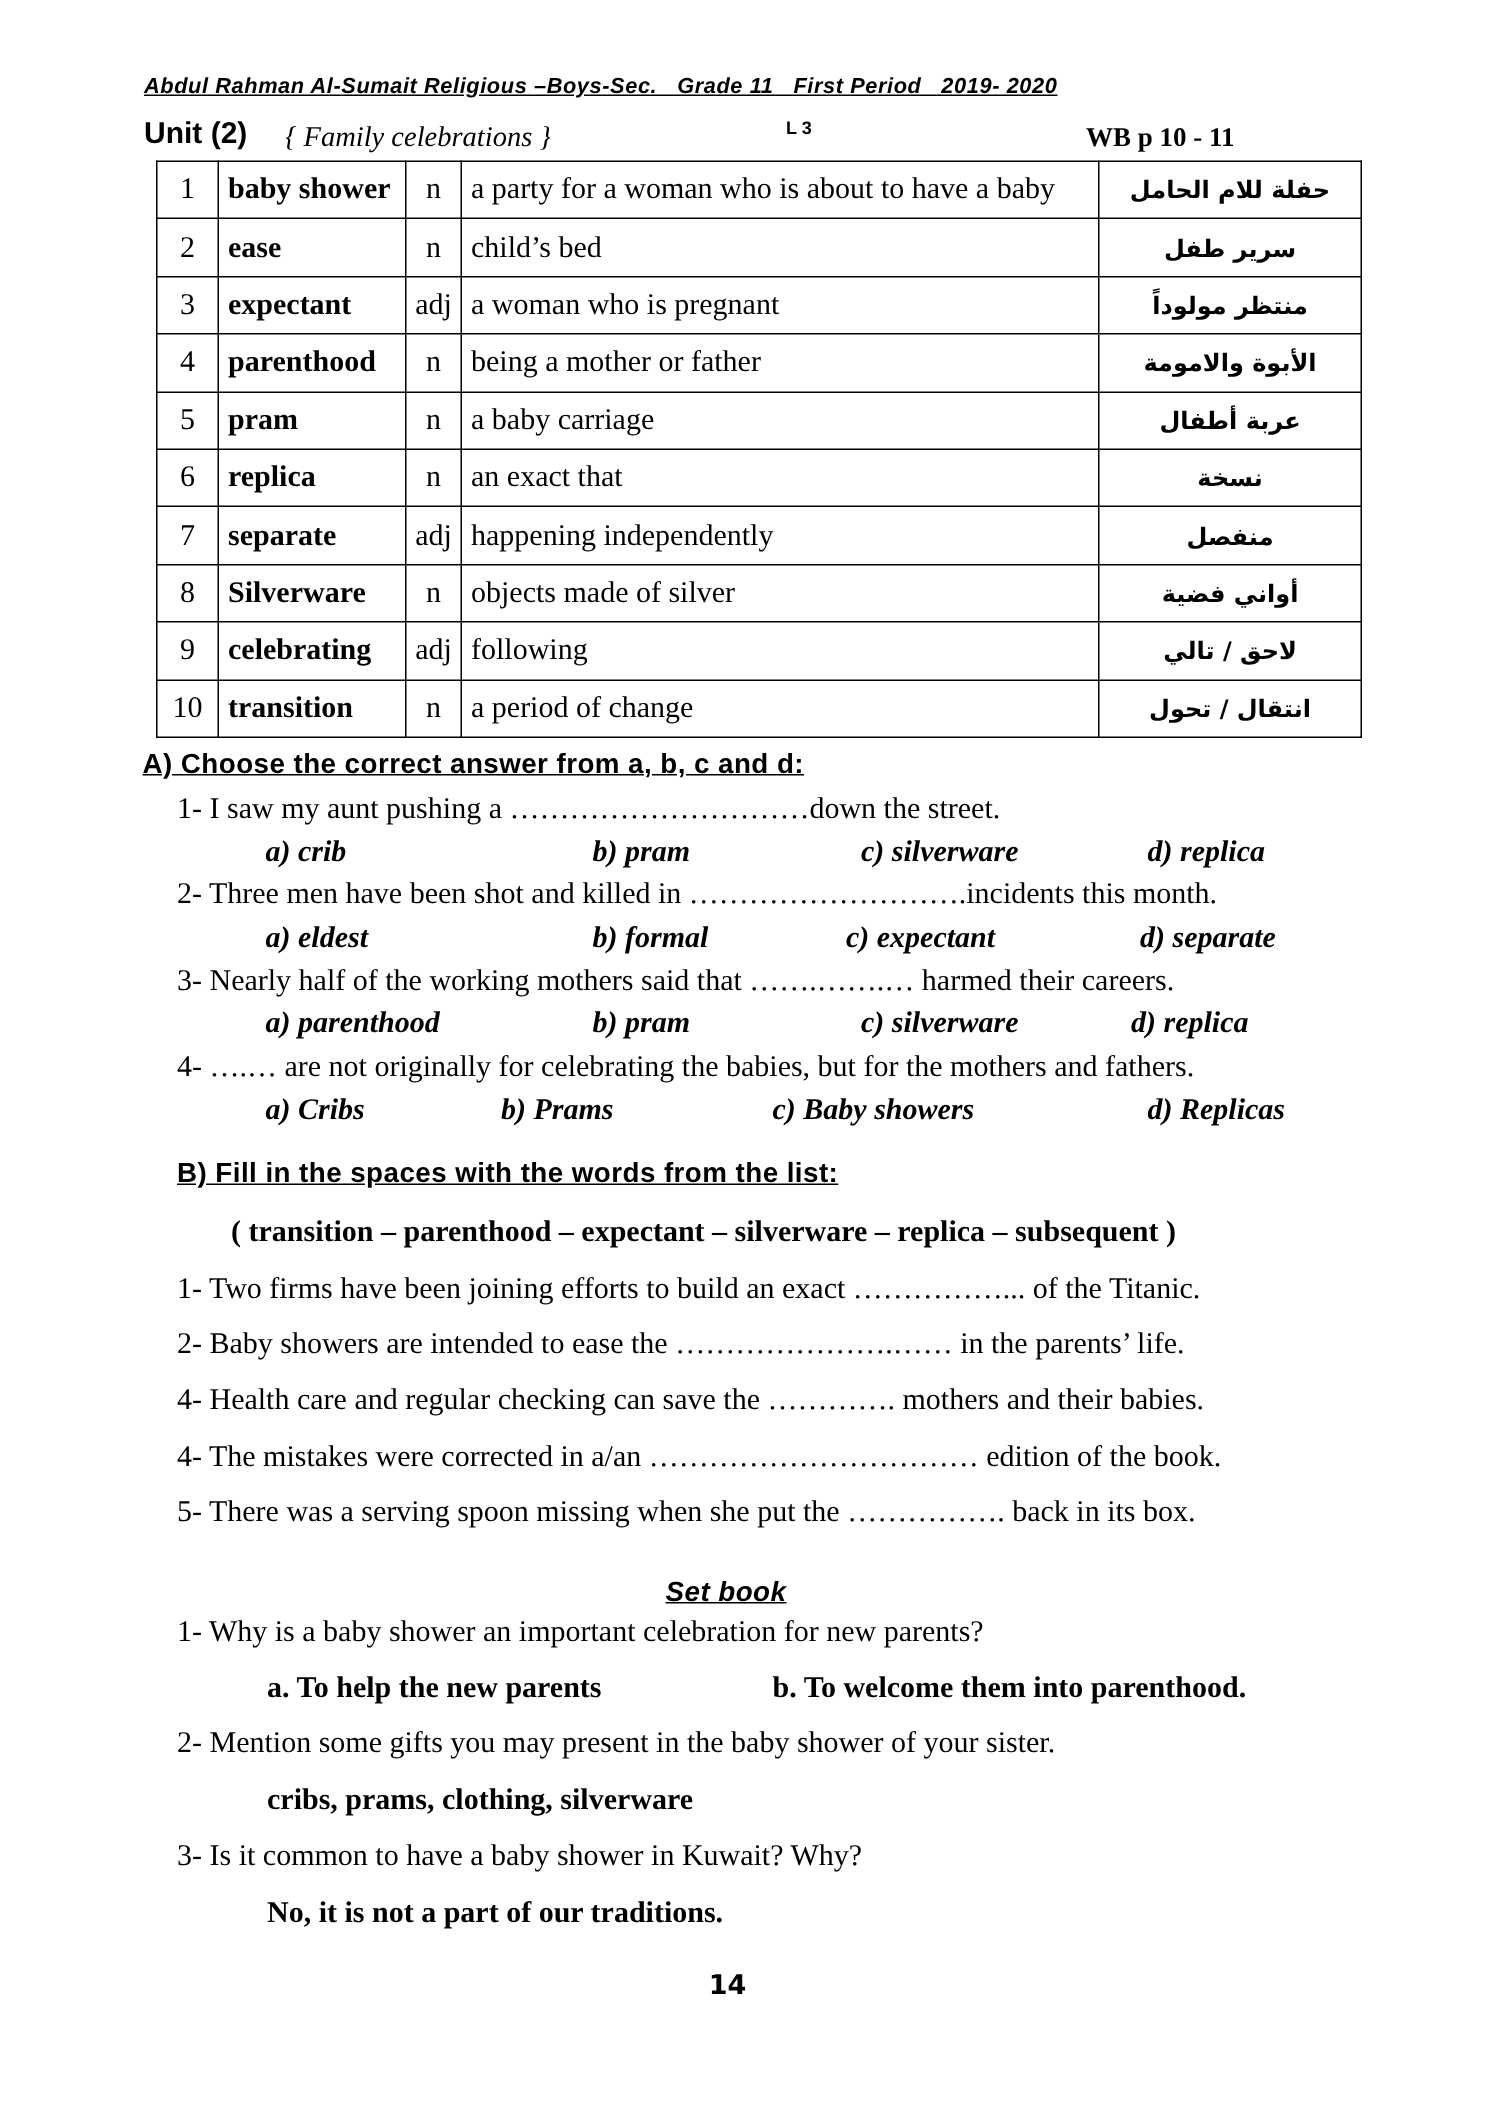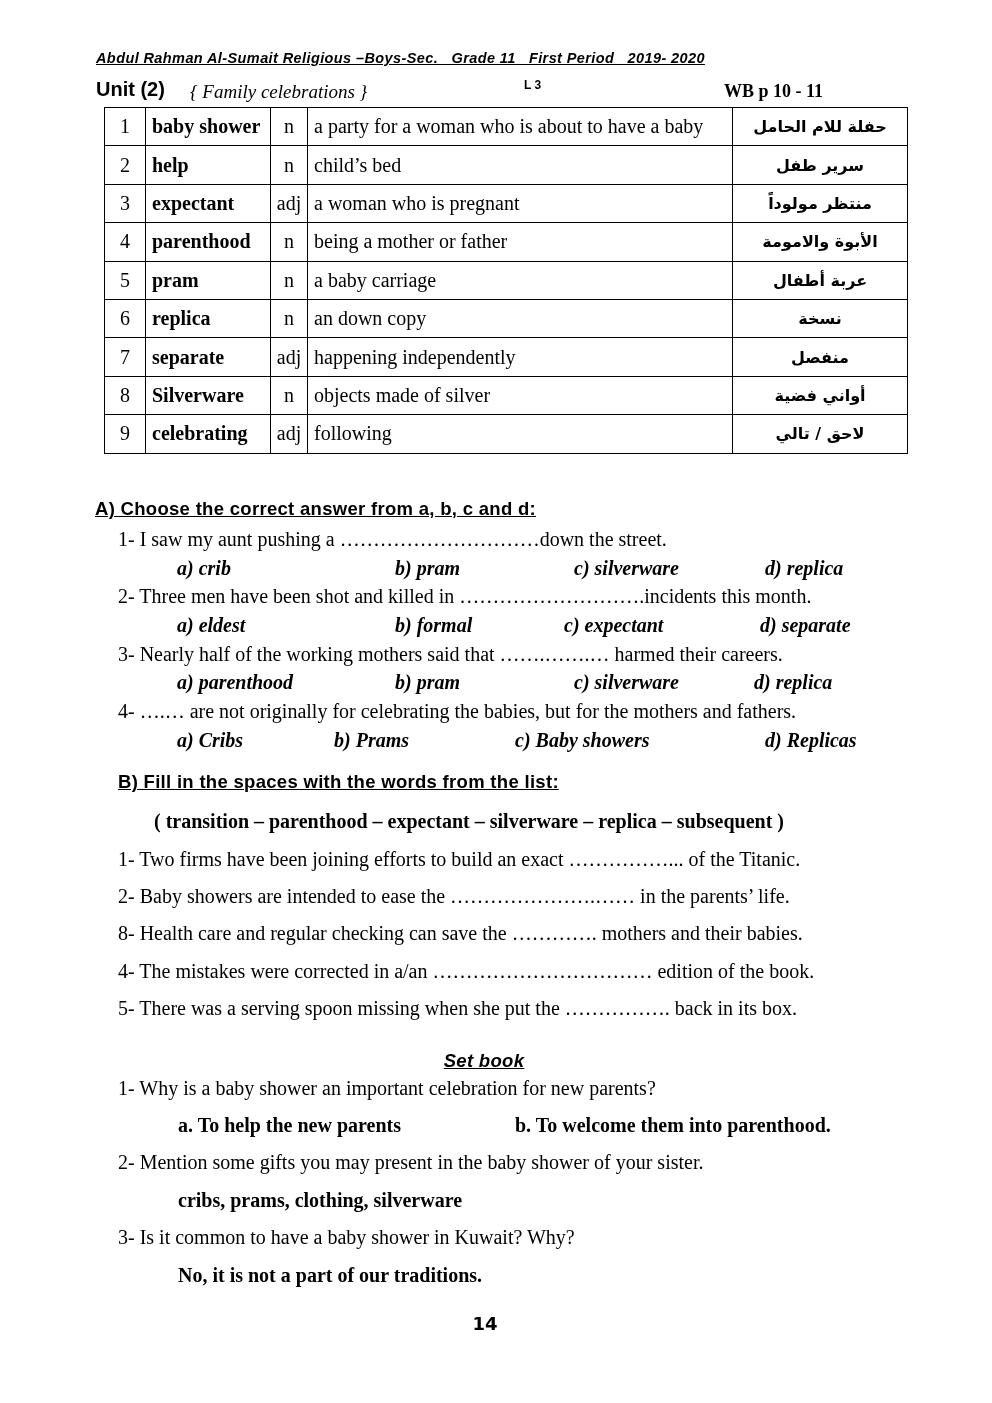--- a/index.html
+++ b/index.html
@@ -43,21 +43,21 @@
   <tbody>
     <tr>
       <td class="c-num">1</td>
       <td class="c-word">baby shower</td>
       <td class="c-pos">n</td>
       <td class="c-def">a party for a woman who is about to have a baby</td>
       <td class="c-ar">حفلة للام الحامل</td>
     </tr>
     <tr>
       <td class="c-num">2</td>
-      <td class="c-word">help</td>
+      <td class="c-word">ease</td>
       <td class="c-pos">n</td>
       <td class="c-def">child’s bed</td>
       <td class="c-ar">سرير طفل</td>
     </tr>
     <tr>
       <td class="c-num">3</td>
       <td class="c-word">expectant</td>
       <td class="c-pos">adj</td>
       <td class="c-def">a woman who is pregnant</td>
       <td class="c-ar">منتظر مولوداً</td>
@@ -73,21 +73,21 @@
       <td class="c-num">5</td>
       <td class="c-word">pram</td>
       <td class="c-pos">n</td>
       <td class="c-def">a baby carriage</td>
       <td class="c-ar">عربة أطفال</td>
     </tr>
     <tr>
       <td class="c-num">6</td>
       <td class="c-word">replica</td>
       <td class="c-pos">n</td>
-      <td class="c-def">an down copy</td>
+      <td class="c-def">an exact that</td>
       <td class="c-ar">نسخة</td>
     </tr>
     <tr>
       <td class="c-num">7</td>
       <td class="c-word">separate</td>
       <td class="c-pos">adj</td>
       <td class="c-def">happening independently</td>
       <td class="c-ar">منفصل</td>
     </tr>
     <tr>
@@ -96,20 +96,27 @@
       <td class="c-pos">n</td>
       <td class="c-def">objects made of silver</td>
       <td class="c-ar">أواني فضية</td>
     </tr>
     <tr>
       <td class="c-num">9</td>
       <td class="c-word">celebrating</td>
       <td class="c-pos">adj</td>
       <td class="c-def">following</td>
       <td class="c-ar">لاحق / تالي</td>
+    </tr>
+    <tr>
+      <td class="c-num">10</td>
+      <td class="c-word">transition</td>
+      <td class="c-pos">n</td>
+      <td class="c-def">a period of change</td>
+      <td class="c-ar">انتقال / تحول</td>
     </tr>
   </tbody>
 </table>
 
 <div class="abs sec-head" style="left:95px; top:498px;">A) Choose the correct answer from a, b, c and d:</div>
 
 <div class="abs line" style="left:118px; top:528px;">1- I saw my aunt pushing a …………………………down the street.</div>
 <div class="abs opts" style="left:0; top:557px; width:992px;">
   <span class="opt" style="left:177px;">a) crib</span>
   <span class="opt" style="left:395px;">b) pram</span>
@@ -139,21 +146,21 @@
   <span class="opt" style="left:334px;">b) Prams</span>
   <span class="opt" style="left:515px;">c) Baby showers</span>
   <span class="opt" style="left:765px;">d) Replicas</span>
 </div>
 
 <div class="abs sec-head" style="left:118px; top:771px;">B) Fill in the spaces with the words from the list:</div>
 <div class="abs line" style="left:154px; top:810px; font-weight:bold;">( transition – parenthood – expectant – silverware – replica – subsequent )</div>
 
 <div class="abs line" style="left:118px; top:848px;">1- Two firms have been joining efforts to build an exact ……………... of the Titanic.</div>
 <div class="abs line" style="left:118px; top:885px;">2- Baby showers are intended to ease the ………………….…… in the parents’ life.</div>
-<div class="abs line" style="left:118px; top:922px;">8- Health care and regular checking can save the …………. mothers and their babies.</div>
+<div class="abs line" style="left:118px; top:922px;">4- Health care and regular checking can save the …………. mothers and their babies.</div>
 <div class="abs line" style="left:118px; top:960px;">4- The mistakes were corrected in a/an …………………………… edition of the book.</div>
 <div class="abs line" style="left:118px; top:997px;">5- There was a serving spoon missing when she put the ……………. back in its box.</div>
 
 <div class="abs sec-head center" style="left:0; width:968px; top:1050px; text-decoration:underline;font-style:italic;">Set book</div>
 <div class="abs line" style="left:118px; top:1077px;">1- Why is a baby shower an important celebration for new parents?</div>
 <div class="abs bold-ans" style="left:178px; top:1114px;">a. To help the new parents</div>
 <div class="abs bold-ans" style="left:515px; top:1114px;">b. To welcome them into parenthood.</div>
 <div class="abs line" style="left:118px; top:1151px;">2- Mention some gifts you may present in the baby shower of your sister.</div>
 <div class="abs bold-ans" style="left:178px; top:1189px;">cribs, prams, clothing, silverware</div>
 <div class="abs line" style="left:118px; top:1226px;">3- Is it common to have a baby shower in Kuwait? Why?</div>

